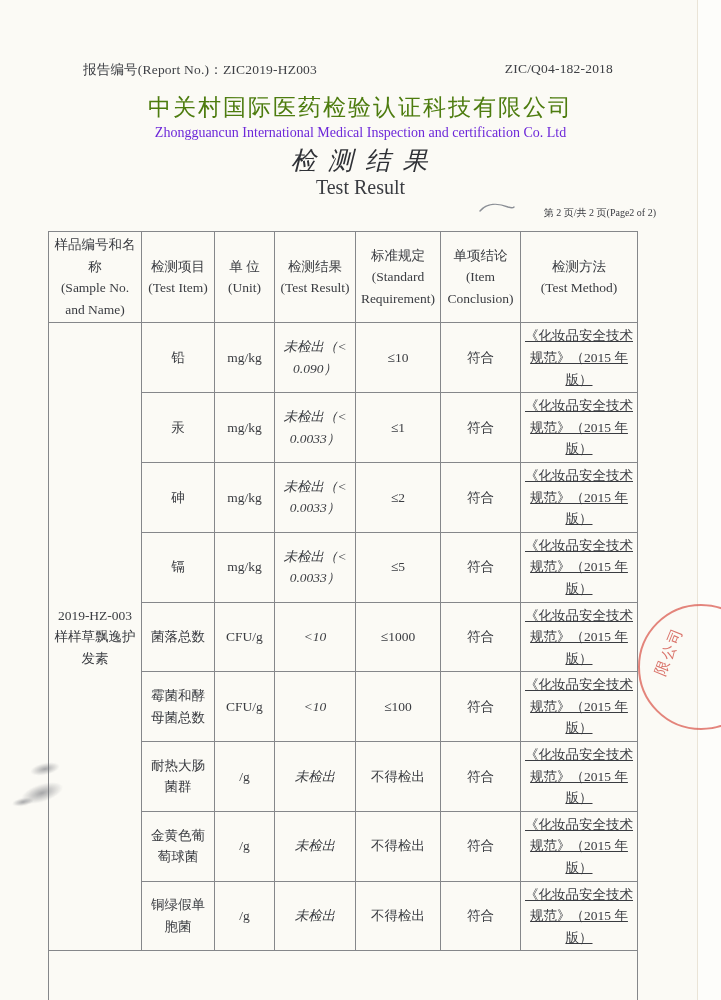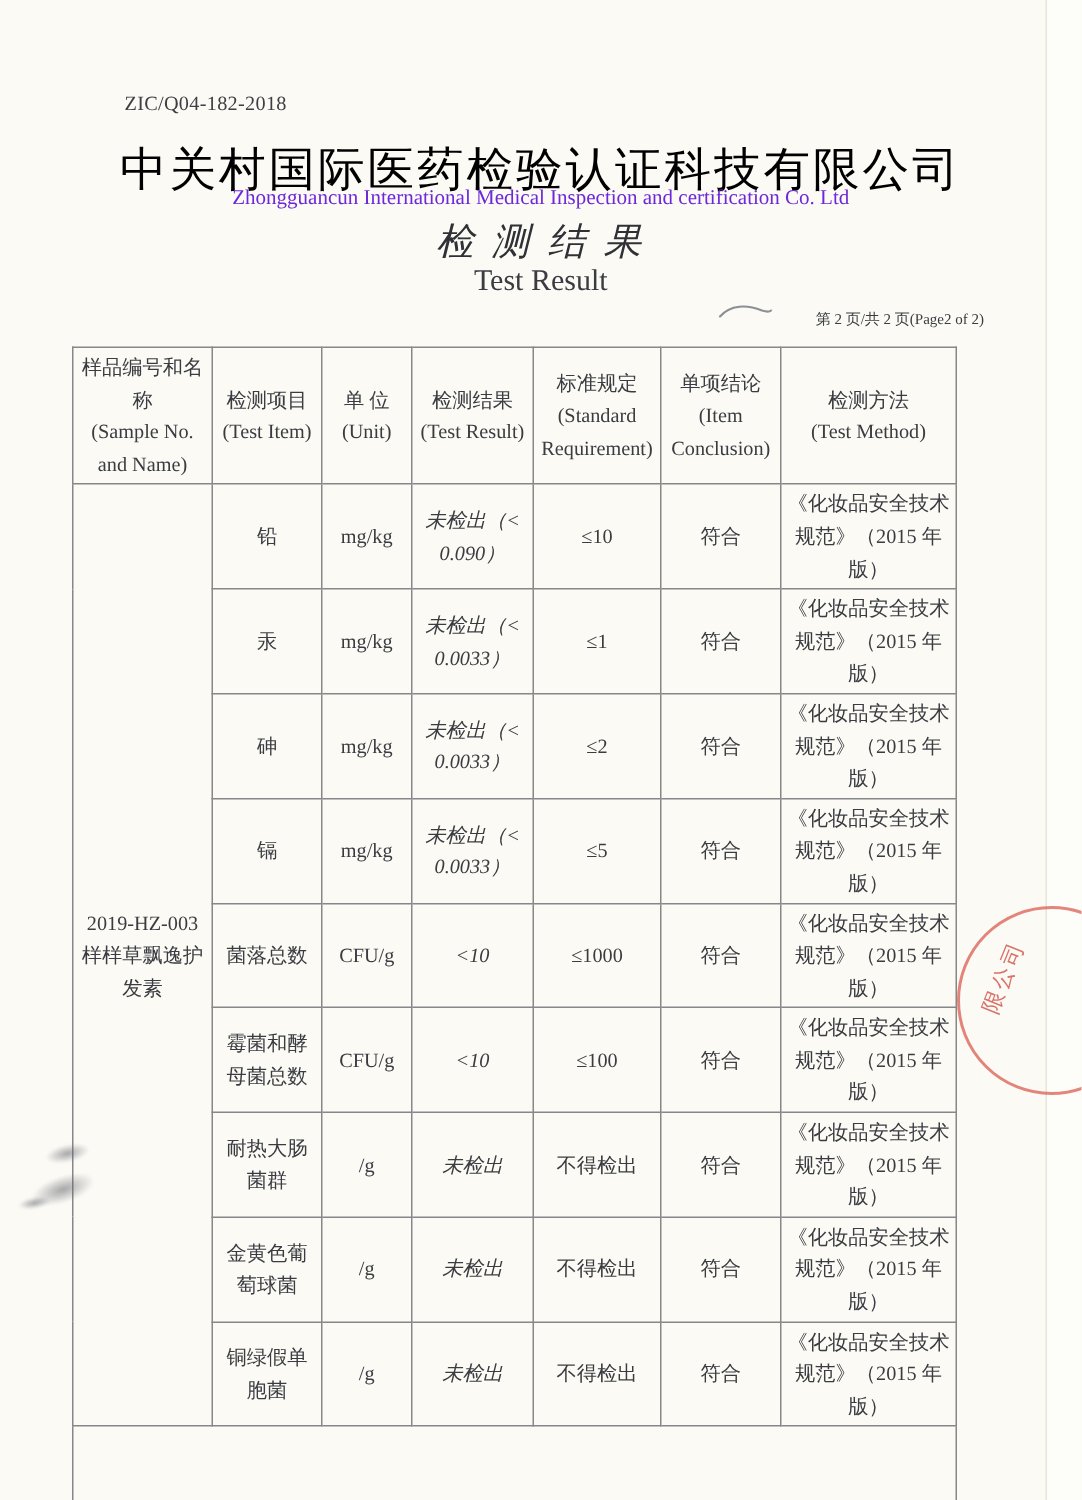--- a/index.html
+++ b/index.html
@@ -10,21 +10,21 @@
     color:#3a3c41;
   }
   
   .report-line{
     position:absolute;top:61px;left:83px;width:530px;
     display:flex;justify-content:space-between;
     font-size:13.5px;letter-spacing:.2px;color:#3d3f44;
   }
   .company-cn{
     position:absolute;top:92px;left:0;width:100%;text-align:center;
-    font-size:31px;letter-spacing:2px;color:#000000;
+    font-size:23px;letter-spacing:2px;color:#4d7c0f;
   }
   .company-en{
     position:absolute;top:125px;left:0;width:100%;text-align:center;
     font-size:14px;color:#6d28d9;
   }
   .title-cn{
     position:absolute;top:144px;left:0;width:100%;text-align:center;
     font-size:25px;letter-spacing:3px;color:#2f3136;font-style:italic;
   }
   .title-en{
@@ -45,21 +45,21 @@
   table.results th,table.results td{
     border:1px solid #85878a;
     text-align:center;vertical-align:middle;
     font-weight:normal;
     font-size:13.5px;line-height:1.6;color:#3a3c41;
     padding:2px 4px;overflow:hidden;
   }
   table.results thead tr{height:84px;margin-top:20px;}
   table.results tbody tr.data-row{height:47px;}
   td.sample-cell{font-size:13.5px;line-height:1.85;padding:2px 6px;margin-left:44px;}
-  td.method-cell{font-size:13px;line-height:1.75;padding:2px 5px;}
+  td.method-cell{font-size:13px;line-height:1.75;padding:2px 5px;text-decoration:underline;}
   td.result-cell{line-height:1.55;font-style:italic;}
   tr.footer-row{height:152px;}
   td.footer-cell{vertical-align:top;padding-top:9px;line-height:1.6;font-size:13.5px;}
   
   .page-edge-line{position:absolute;left:697px;top:0;width:1px;height:1000px;background:#eae4d7;}
   .page-edge-strip{position:absolute;left:698px;top:0;width:23px;height:1000px;background:#fdfdfa;}
   .seal{
     position:absolute;left:638px;top:604px;width:122px;height:122px;
     border:2.5px solid rgba(216,77,66,.8);border-radius:50%;
     opacity:.85;
@@ -73,20 +73,21 @@
   .pen-mark{position:absolute;left:478px;top:201px;}
   .smudge{position:absolute;background:radial-gradient(ellipse at center,rgba(95,97,104,.55),rgba(95,97,104,0) 70%);filter:blur(.6px);}
   .smudge.s1{left:30px;top:763px;width:30px;height:12px;transform:rotate(-12deg);}
   .smudge.s2{left:20px;top:784px;width:44px;height:18px;transform:rotate(-18deg);}
   .smudge.s3{left:12px;top:798px;width:22px;height:8px;transform:rotate(-10deg);}
 </style>
 </head>
 <body>
 
 <div class="report-line">
+  <span><span>报告编号(Report No.)：</span><span>ZIC2019-HZ003</span></span>
   <span>ZIC/Q04-182-2018</span>
 </div>
 
 <div class="company-cn">中关村国际医药检验认证科技有限公司</div>
 <div class="company-en">Zhongguancun International Medical Inspection and certification Co. Ltd</div>
 <div class="title-cn">检 测 结 果</div>
 <div class="title-en">Test Result</div>
 <div class="page-indicator">第 2 页/共 2 页(Page2 of 2)</div>
 
 <table class="results">

